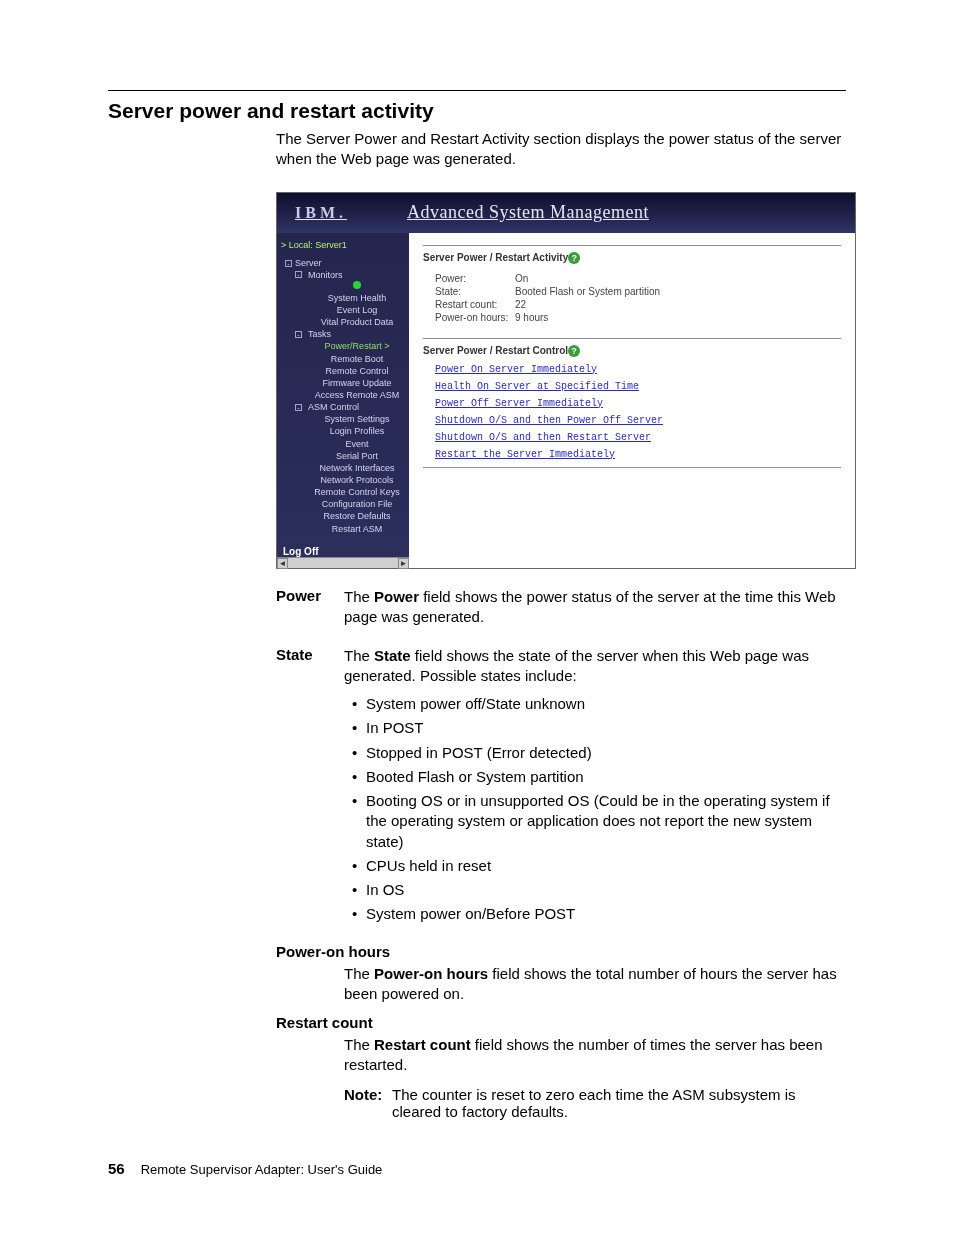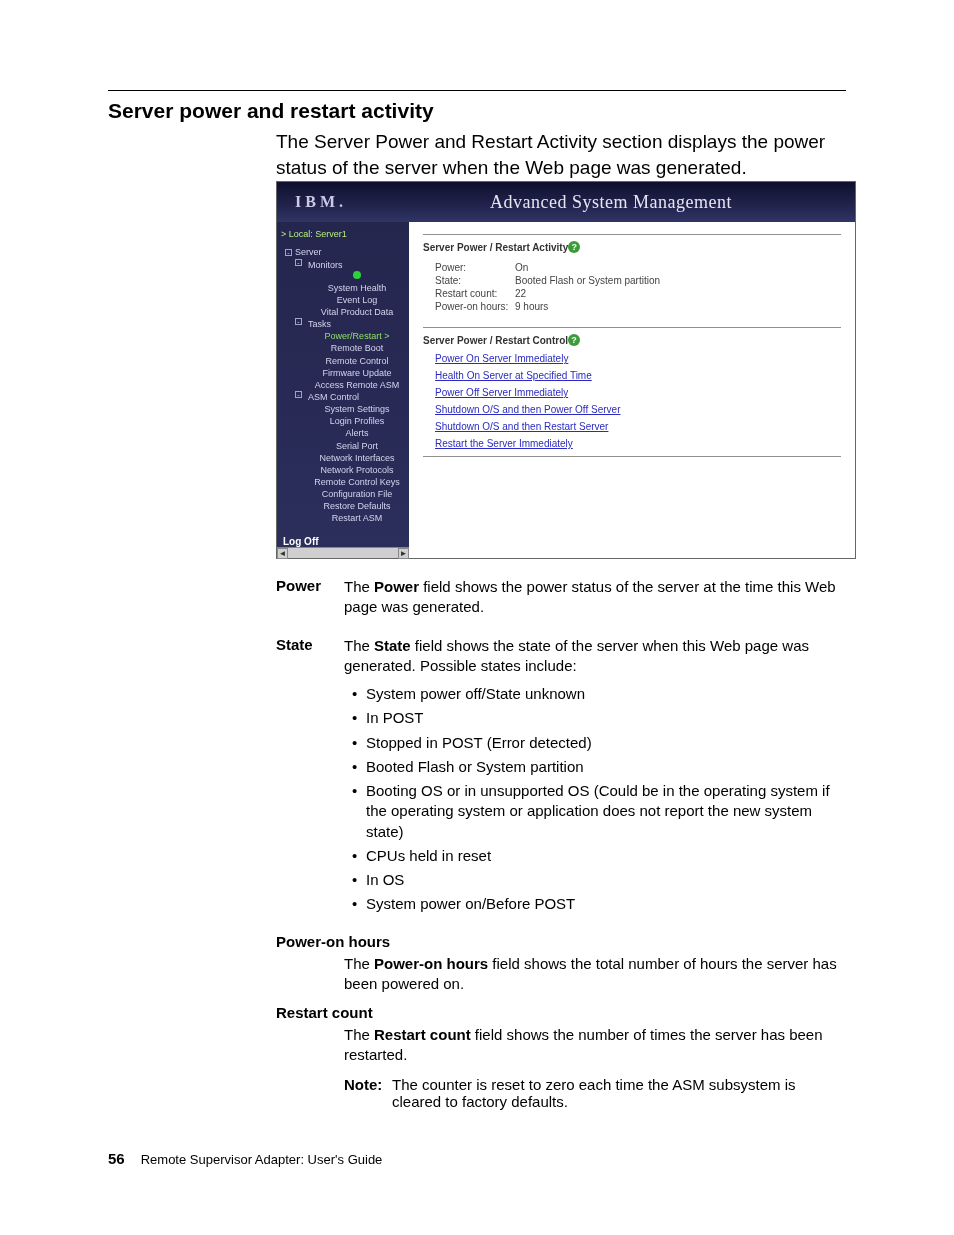--- a/index.html
+++ b/index.html
@@ -19,51 +19,51 @@
     border-top: 1px solid #000;
     margin: 0 0 8px 0;
   }
   h2.section-heading {
     font-size: 21px;
     font-weight: bold;
     margin: 0 0 6px 0;
   }
   .intro {
     margin-left: 168px;
-    font-size: 19px;
+    font-size: 15px;
     line-height: 1.35;
-    margin-bottom: 1px;
+    margin-bottom: 22px;
   }
 
   
   .screenshot {
     margin-left: 168px;
     width: 580px;
     border: 1px solid #666;
     font-size: 10px;
   }
   .ss-topbar {
     display: flex;
     height: 40px;
     background: linear-gradient(to bottom, #0e0f2e 0%, #22244e 60%, #313566 100%);
     color: #e6e6f0;
     align-items: center;
+    text-decoration: underline;
   }
   .ss-logo {
     width: 130px;
     padding-left: 18px;
     font-family: Georgia, "Times New Roman", serif;
     font-weight: bold;
     letter-spacing: 4px;
     font-size: 16px;
     color: #c9cbe4;
   }
   .ss-title {
     flex: 1;
-    text-align: center;
     font-family: Georgia, "Times New Roman", serif;
     font-size: 18px;
     letter-spacing: 0.5px;
   }
   .ss-body {
     display: flex;
     background: #15803d;
   }
   .ss-nav {
     width: 132px;
@@ -73,21 +73,21 @@
     font-size: 9px;
     line-height: 1.35;
     position: relative;
   }
   .ss-nav .loc {
     color: #b7ef7a;
     padding: 2px 0 6px 4px;
     font-size: 9px;
   }
   .ss-nav-item { padding-left: 8px; }
-  .ss-nav-item.l2 { padding-left: 18px; display:flex; gap:3px;}
+  .ss-nav-item.l2 { padding-left: 18px; display:flex; align-items:center; gap:3px;}
   .ss-nav-item.l3 { padding-left: 28px; display:flex; align-items:center; gap:3px;flex-direction:column;}
   .ss-nav .active { color: #8fe063; }
   .box { display:inline-block; width:7px; height:7px; border:1px solid #9fa2d6; font-size:7px; line-height:6px; text-align:center; margin-right:3px;}
   .dot-green { display:inline-block; width:8px; height:8px; background:#2bd23a; border-radius:50%; }
   .ss-nav .logoff { color:#fff; font-weight:bold; padding:10px 0 4px 6px; font-size:10px;}
   .ss-nav-scroll {
     position:absolute; bottom:0; left:0; right:0; height:11px;
     background:#cfcfcf; display:flex; justify-content:space-between; align-items:center;
     border-top:1px solid #888;
   }
@@ -98,21 +98,21 @@
     background: #fff;
     padding: 8px 14px 14px 14px;
     color: #333;
     font-size: 10px;
   }
   .ss-content hr { border:none; border-top:1px solid #909090; margin:4px 0 6px 0;}
   .ss-sec-title { color:#333; font-weight:bold; font-size:10px; display:flex; align-items:center; gap:0; margin-top:6px;}
   .qmark { display:inline-block; width:12px; height:12px; background:#3a9d3a; color:#fff; border-radius:50%; font-size:9px; line-height:12px; text-align:center; font-weight:bold;}
   .ss-kv { display:flex; padding:1px 0 1px 12px; color:#444;}
   .ss-kv .k { width:80px; }
-  .ss-link { color:#2b2bc0; text-decoration:underline; padding:3px 0 3px 12px; display:block;}
+  .ss-link { color:#2b2bc0; text-decoration:underline; padding:3px 0 3px 12px; display:block;font-family:Liberation Mono, monospace;}
 
   
   .defs { margin: 18px 0 0 0; font-size:15px; }
   .def-row { display:flex; margin-bottom:10px; }
   .def-term { width:62px; min-width:62px; font-weight:bold; padding-left:0; margin-left:168px;}
   .def-body { flex:1; padding-left:6px; }
   .def-body p { margin:0 0 8px 0; line-height:1.35;}
   .def-body ul { margin:4px 0 8px 0; padding-left:22px; list-style:none;}
   .def-body ul li { margin:4px 0; line-height:1.35; position:relative; padding-left:0;}
   .def-body ul li::before { content:"•"; position:absolute; left:-14px;}
@@ -164,21 +164,21 @@
         <div class="ss-nav-item l3">Remote Boot</div>
         <div class="ss-nav-item l3">Remote Control</div>
         <div class="ss-nav-item l3">Firmware Update</div>
         <div class="ss-nav-item l3">Access Remote ASM</div>
         <div class="ss-nav-item l2">
             <span class="box">-</span>
             <span>ASM Control</span>
           </div>
         <div class="ss-nav-item l3">System Settings</div>
         <div class="ss-nav-item l3">Login Profiles</div>
-        <div class="ss-nav-item l3">Alerts</div>
+        <div class="ss-nav-item l3">Event</div>
         <div class="ss-nav-item l3">Serial Port</div>
         <div class="ss-nav-item l3">Network Interfaces</div>
         <div class="ss-nav-item l3">Network Protocols</div>
         <div class="ss-nav-item l3">Remote Control Keys</div>
         <div class="ss-nav-item l3">Configuration File</div>
         <div class="ss-nav-item l3">Restore Defaults</div>
         <div class="ss-nav-item l3">Restart ASM</div>
 
         <div class="logoff">Log Off</div>
         <div class="ss-nav-scroll">

